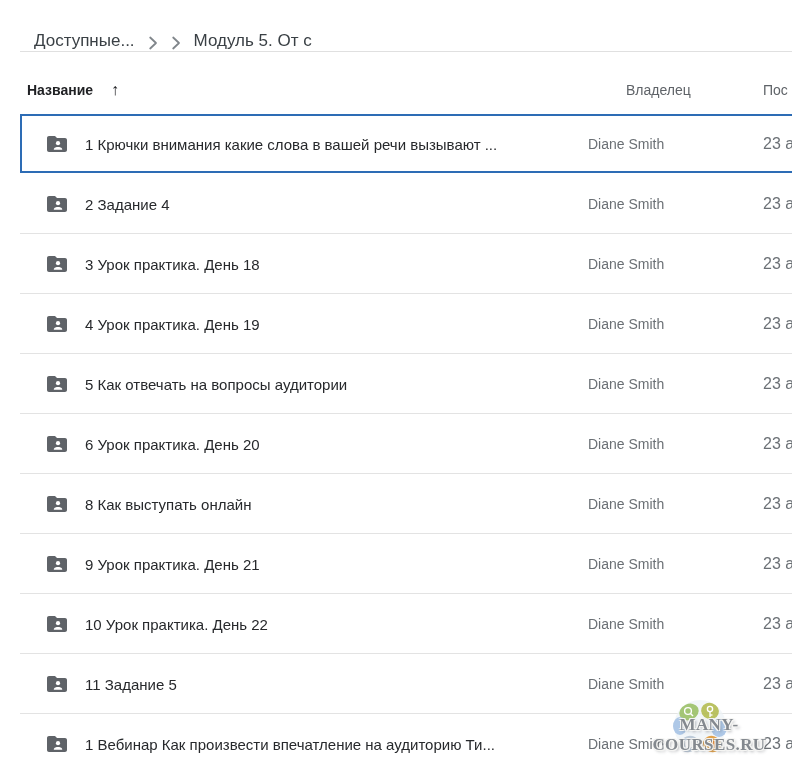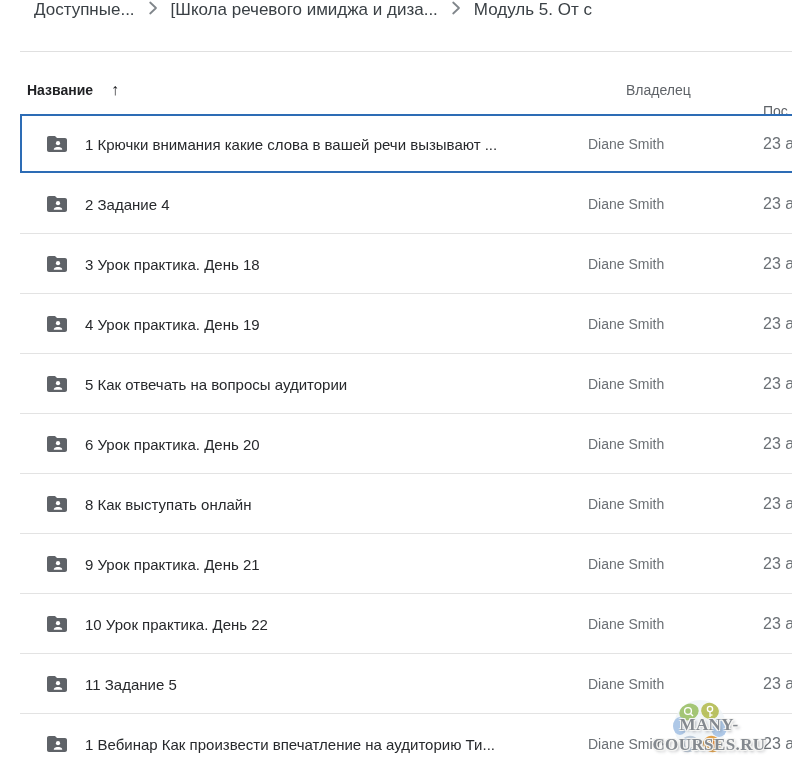--- a/index.html
+++ b/index.html
@@ -9,21 +9,21 @@
     overflow: hidden;
     background: #ffffff;
     font-family: "Liberation Sans", "DejaVu Sans", sans-serif;
     -webkit-font-smoothing: antialiased;
   }
 
   
   .breadcrumb {
     height: 51px;
     display: flex;
-    align-items: flex-start;
+    align-items: flex-end;
     padding-left: 34px;
     white-space: nowrap;
     overflow: hidden;
   }
   .crumb {
     font-size: 17px;
     color: #3a4045;
     margin-right: 13px;
     cursor: pointer;
   }
@@ -31,21 +31,21 @@
   .breadcrumb-divider { height: 1px; background: #e0e0e0; margin-left: 20px; }
 
   
   .listarea { margin-left: 20px; position: relative; }
 
   .thead { position: relative; height: 62px; }
   .th { position: absolute; top: 30px; font-size: 14px; color: #5f6368; cursor: pointer; white-space: nowrap; }
   .th-name { left: 7px; font-weight: bold; color: #202124; display: flex; align-items: flex-start; }
   .sort-arrow { margin-left: 18px; font-size: 16px; color: #202124; font-weight: bold; line-height: 1; }
   .th-owner { left: 568px; margin-left: 38px; }
-  .th-modified { left: 743px; margin-top: 21px; }
+  .th-modified { left: 743px; }
 
   .row {
     position: relative;
     height: 60px;
     border-bottom: 1px solid #e3e3e3;
     cursor: pointer;
     background: #fff;
   }
   .row.selected { border-bottom-color: transparent; padding-left: 44px; }
   .row.selected::after {
@@ -89,21 +89,20 @@
 </head>
 <body>
 
 <div class="breadcrumb">
     <span class="crumb">Доступные...</span>
     <span class="sep">
     <svg width="10" height="16" viewBox="0 0 10 16">
       <path d="M2.2 2.5 L8 8 L2.2 13.5" fill="none" stroke="#80868b" stroke-width="1.8" stroke-linecap="round" stroke-linejoin="round"></path>
     </svg>
   </span>
-    <span class="crumb">[Школа речевого имиджа и диза...</span>
     <span class="sep">
     <svg width="10" height="16" viewBox="0 0 10 16">
       <path d="M2.2 2.5 L8 8 L2.2 13.5" fill="none" stroke="#80868b" stroke-width="1.8" stroke-linecap="round" stroke-linejoin="round"></path>
     </svg>
   </span>
     <span class="crumb">Модуль 5. От с</span>
   </div>
 <div class="breadcrumb-divider"></div>
 
 <div class="listarea">

